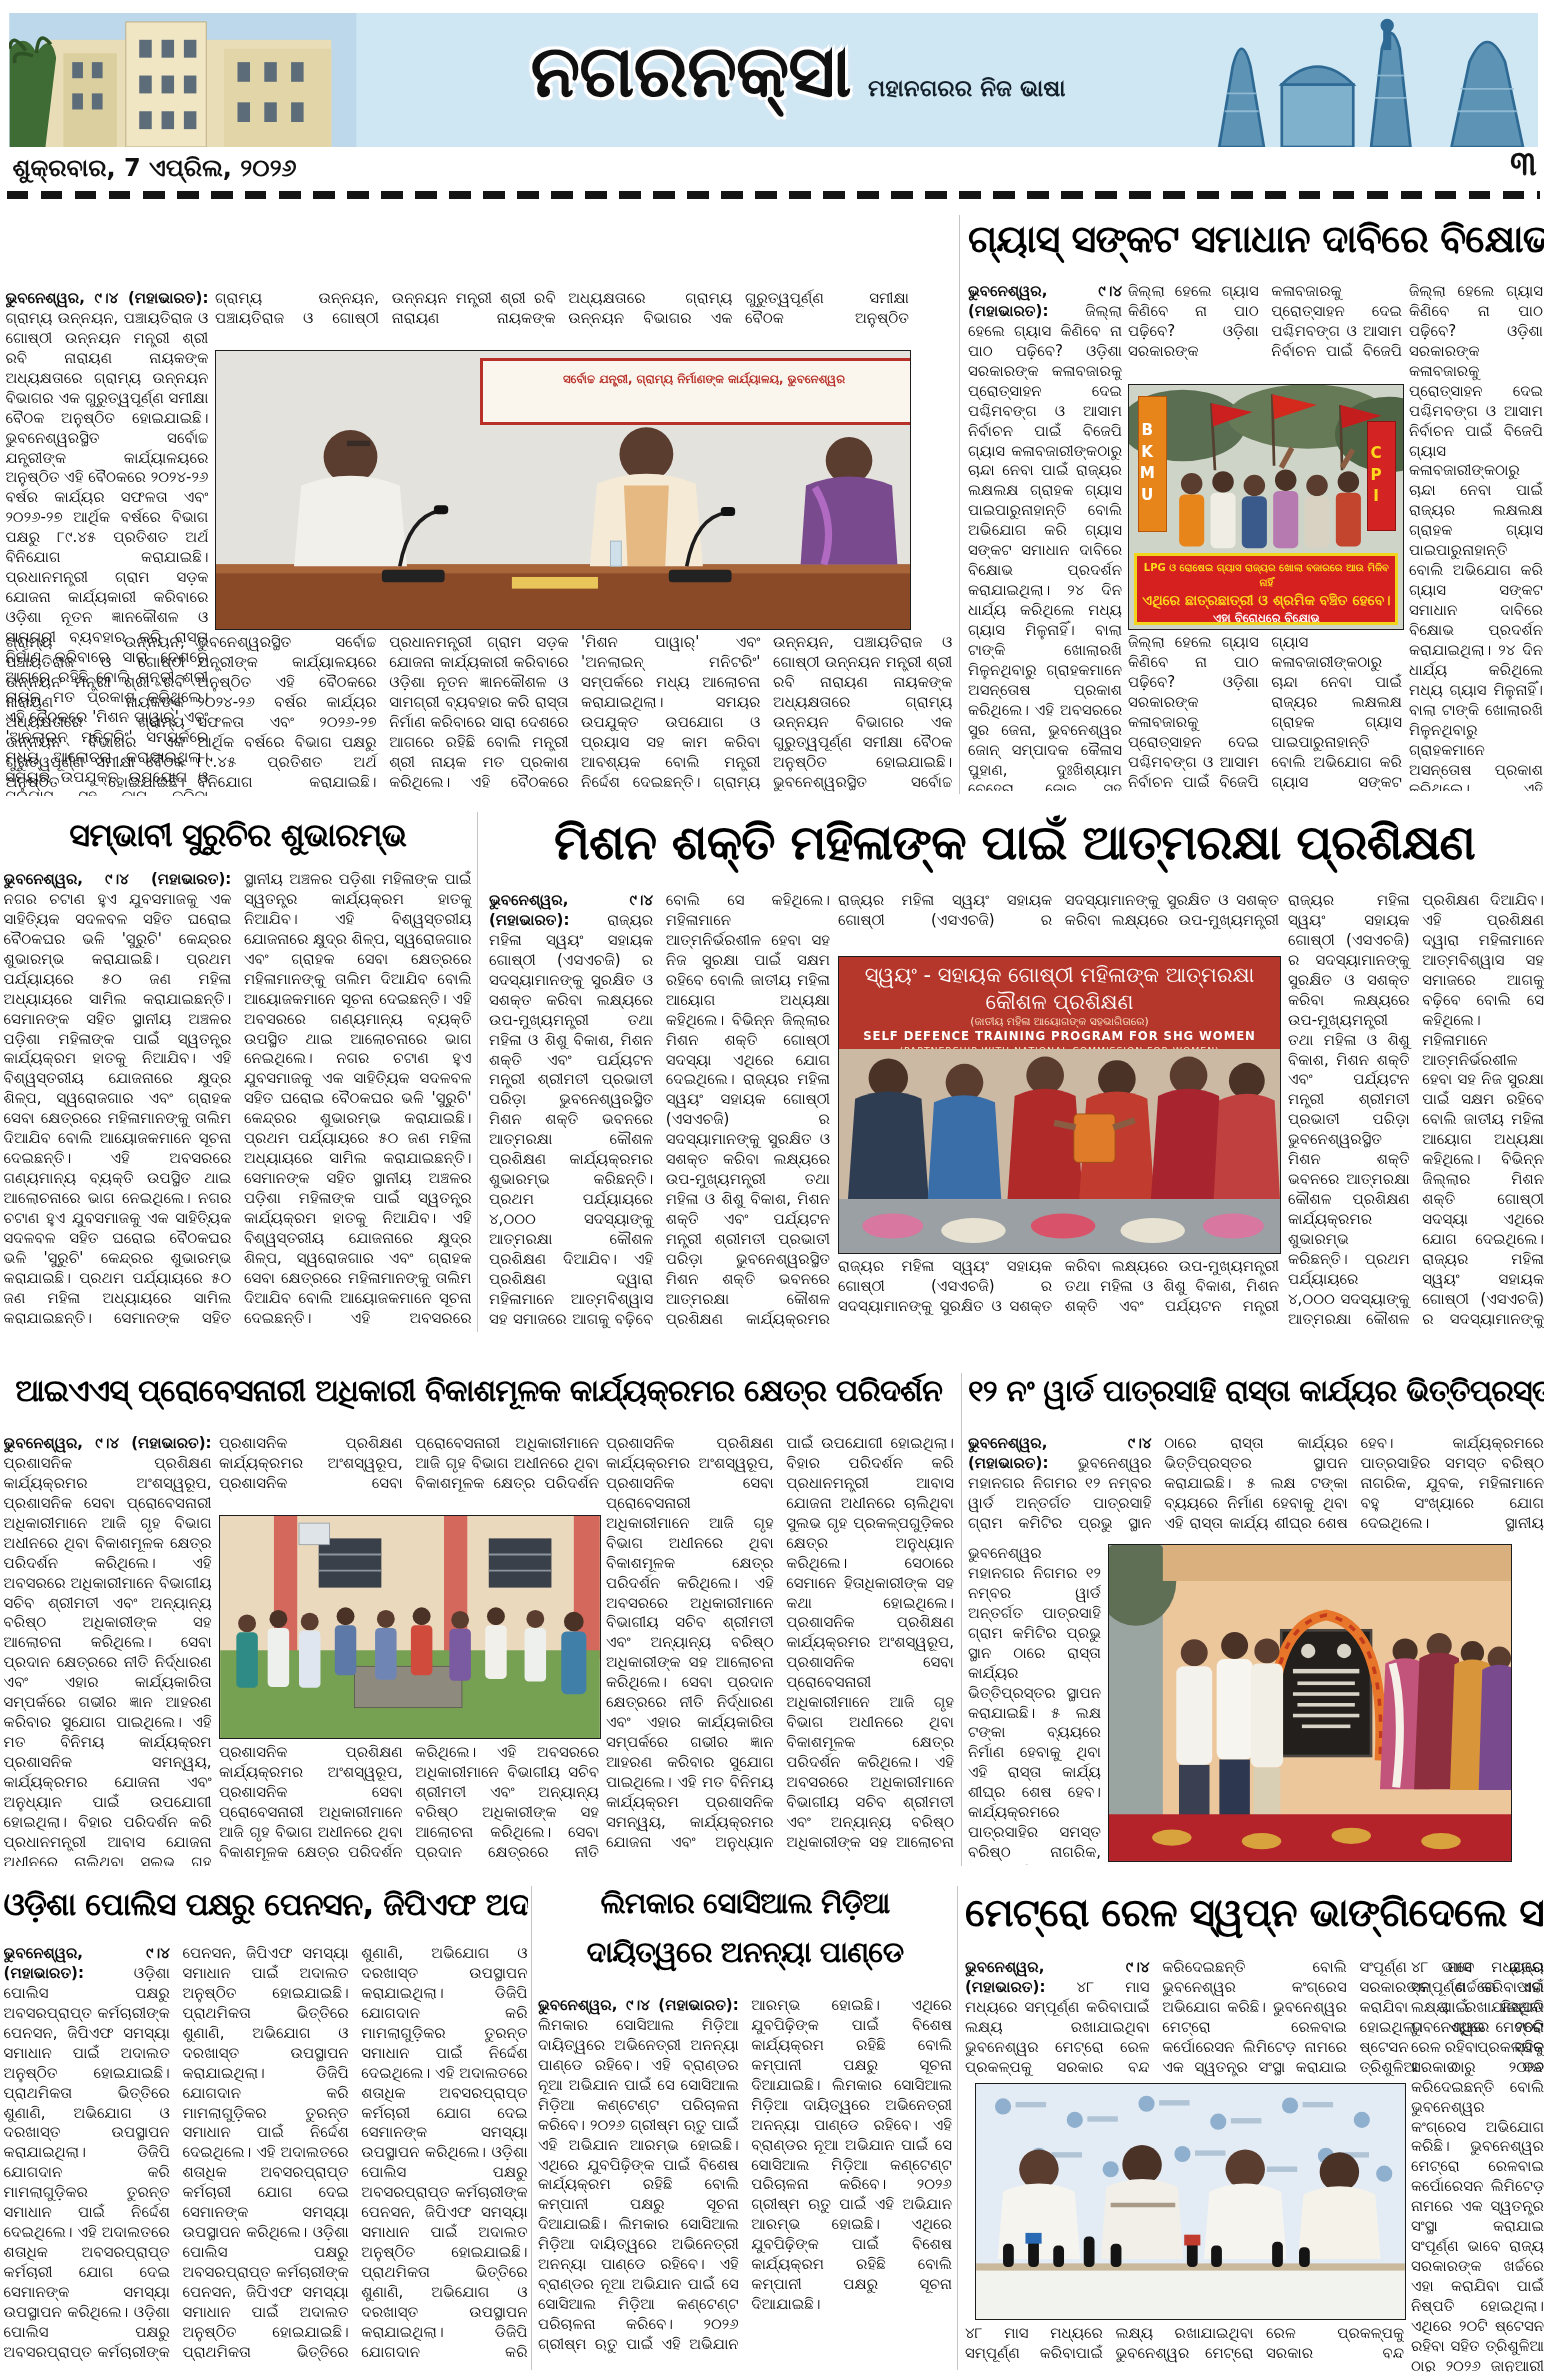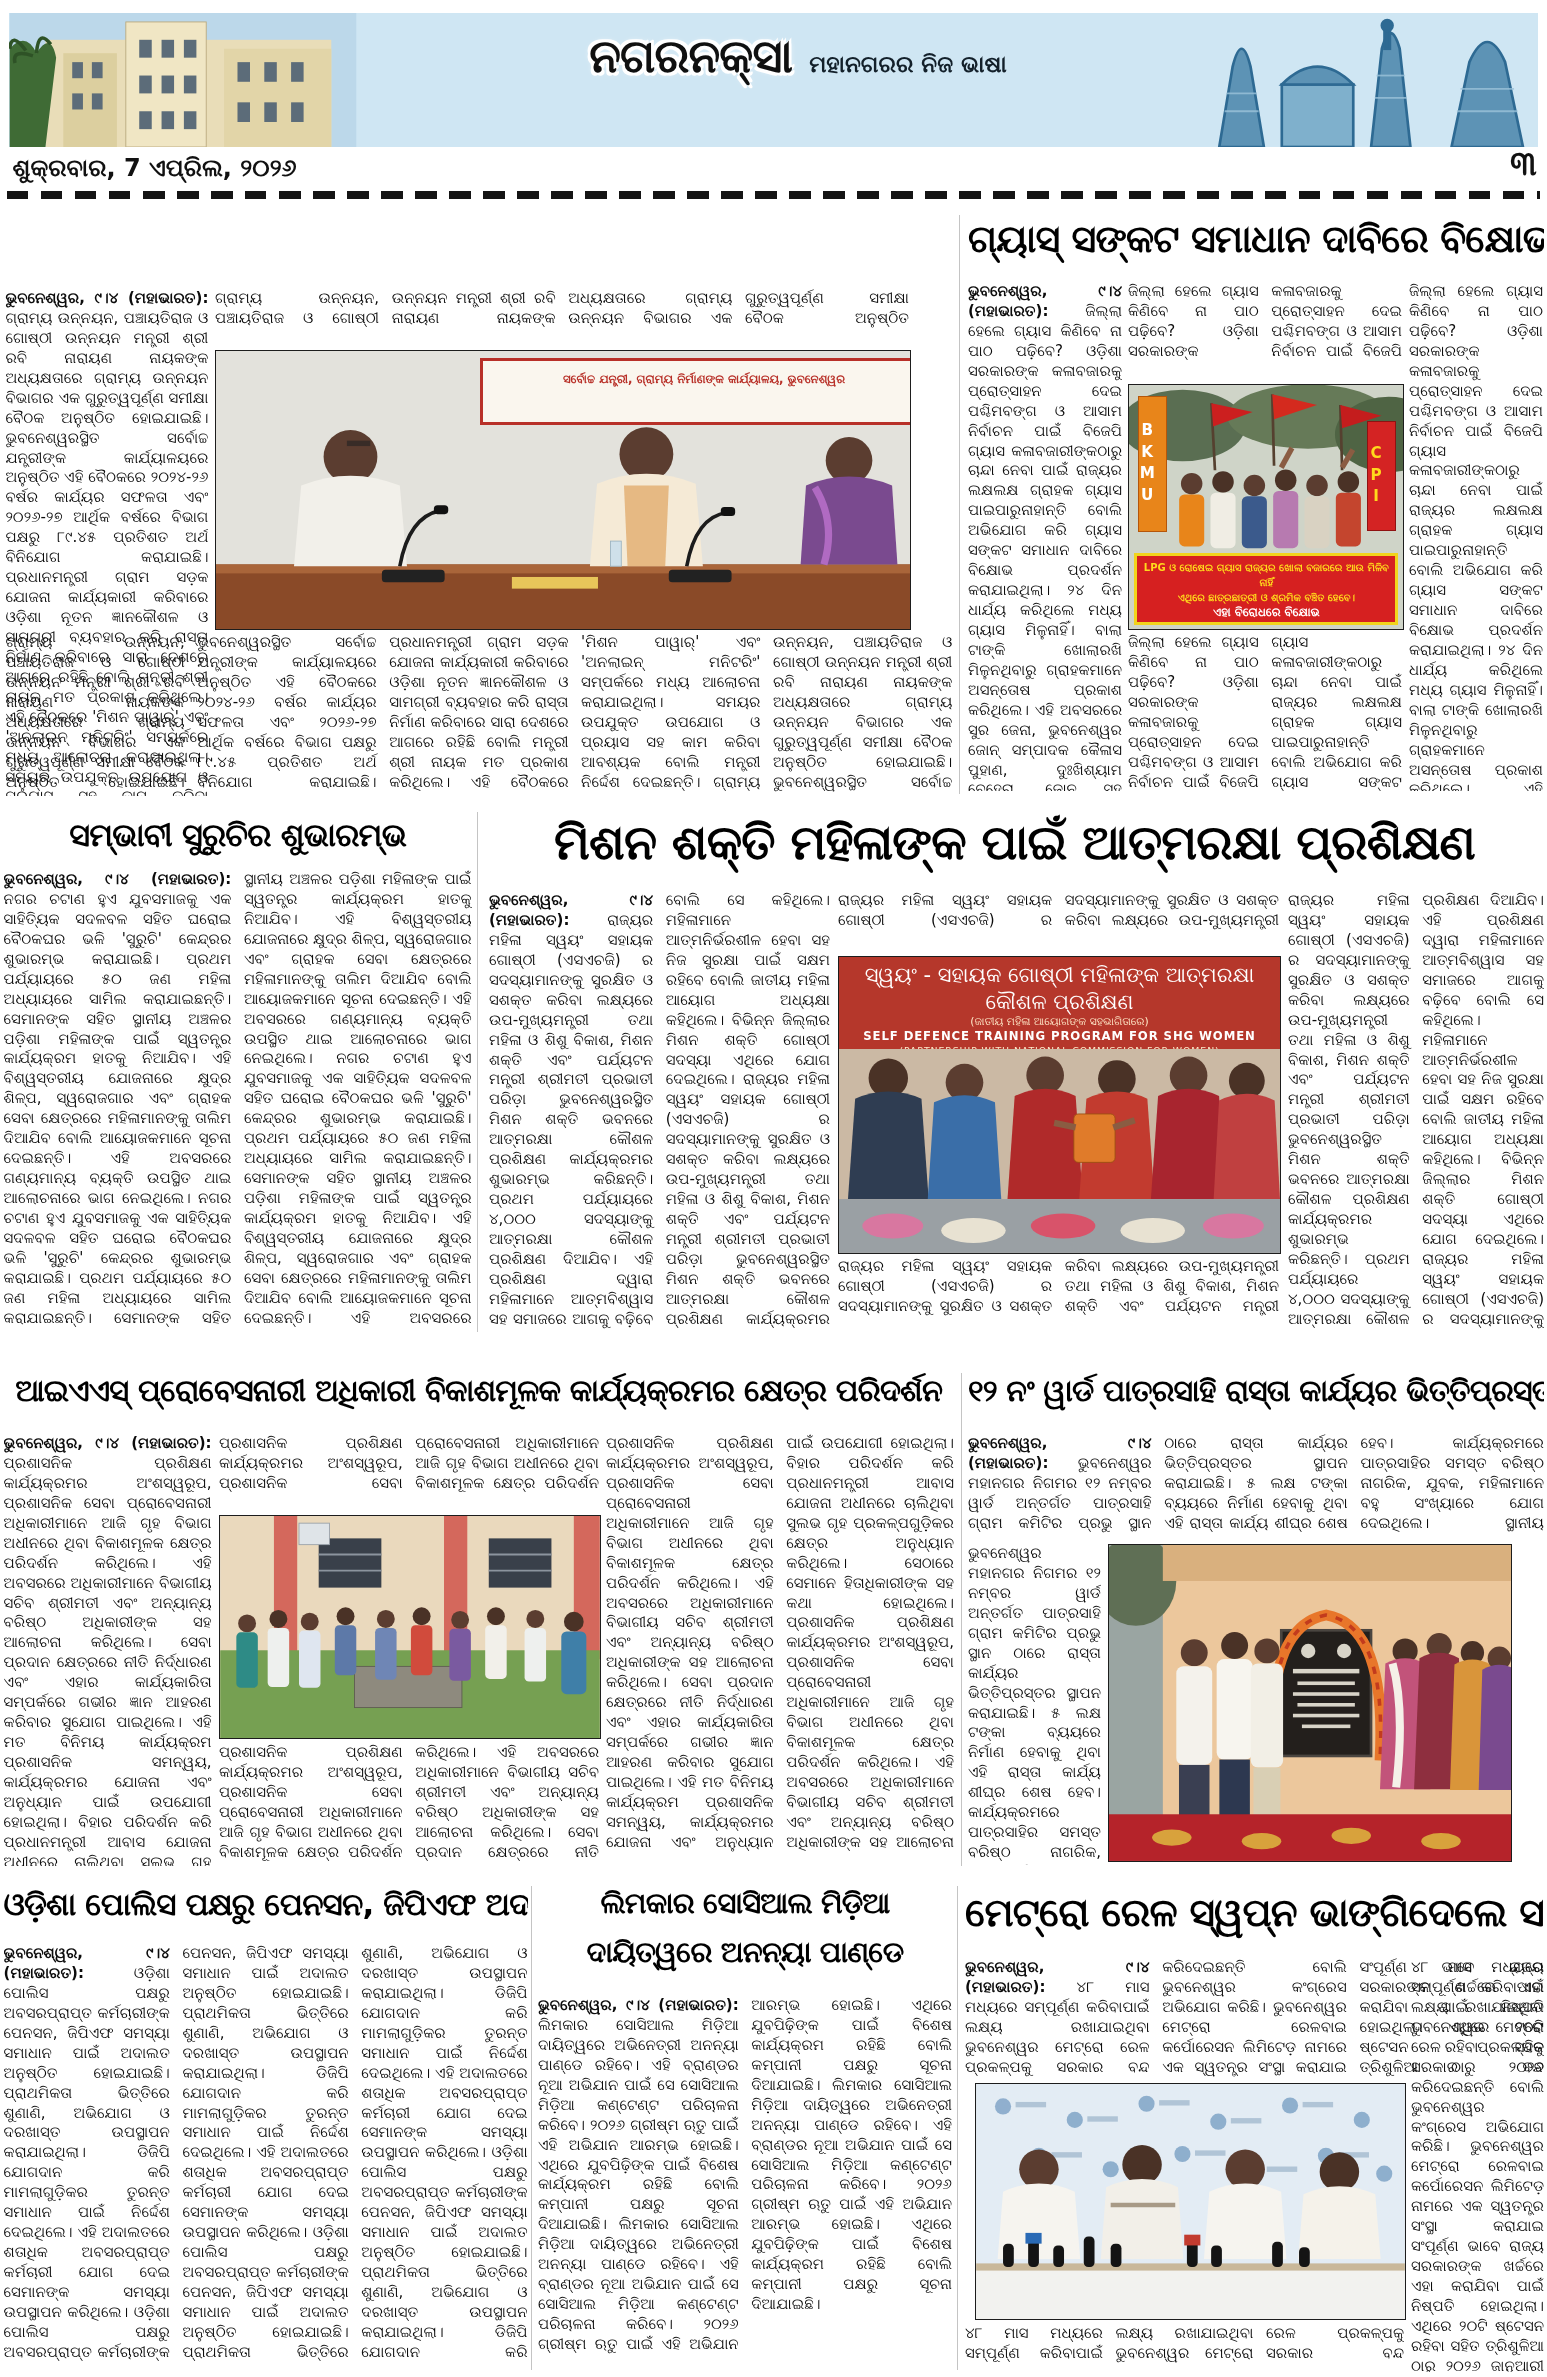--- a/index.html
+++ b/index.html
@@ -1,21 +1,21 @@
 <!DOCTYPE html>
 <html style="font-size:14.3px"><head>
 <meta charset="utf-8">
 <style>
   html,body{margin:0;padding:0;background:#9a9a9a;}
   .page{position:relative;width:1547px;height:2377px;background:#ffffff;
         font-family:"DejaVu Sans","Liberation Sans",sans-serif;overflow:hidden;}
   .abs{position:absolute;}
   
   .strip{position:absolute;left:9px;top:12.6px;width:1529px;height:134px;background:#cfe6f3;overflow:hidden;}
-  .masthead-title{font-size:46px;font-weight:bold;color:#101010;letter-spacing:-0.9px;
+  .masthead-title{font-size:72px;font-weight:bold;color:#101010;letter-spacing:-0.9px;
     text-shadow:-2.7px -2.7px 0 #fff,2.7px -2.7px 0 #fff,-2.7px 2.7px 0 #fff,2.7px 2.7px 0 #fff,0 0 7.2px #fff;}
   .masthead-sub{font-size:23px;font-weight:bold;color:#13202a;}
   .dateline{font-size:24px;font-weight:bold;color:#111;}
   .pagenum{font-size:34px;font-weight:bold;color:#111;}
   .dashrule{position:absolute;left:7.2px;width:1533px;height:8px;
     background:repeating-linear-gradient(90deg,#141414 0 21.5px,transparent 21.5px 34px);}
   
   .hl{font-weight:bold;color:#000;text-align:center;white-space:nowrap;overflow:hidden;letter-spacing:-0.9px;}
   
   .bt{font-size:15px;line-height:1.33;text-align:justify;overflow:hidden;color:#0c0c0c;column-gap:12.6px;column-fill:auto;}
@@ -188,21 +188,21 @@
         <circle cx="245" cy="108" r="12" fill="#4a3226"></circle>
           <rect x="231" y="120" width="28" height="60" rx="6" fill="#c4452e"></rect>
         <line x1="170" y1="92" x2="182" y2="70" stroke="#8a5c42" stroke-width="6"></line>
         <line x1="238" y1="92" x2="250" y2="72" stroke="#8a5c42" stroke-width="6"></line>
       </g>
     </svg>
     <div class="vbanner" style="left:9px;top:10.8px;width:27px;height:134px;background:#e8851a;color:#fff;border:1.8px solid #b5560a;font-size:15.2px;">BKMU</div>
     <div class="vbanner" style="right:7.2px;top:36px;width:27px;height:108px;background:#d42323;color:#ffd91c;border:1.8px solid #8f1212;font-size:15.2px;">CPI</div>
     <div class="redbanner" style="left:5.4px;bottom:3.6px;width:258px;height:66px;">
       <div style="font-size:10px;line-height:1.5;padding-top:3.6px;">LPG ଓ ରୋଷେଇ ଗ୍ୟାସ ରାଜ୍ୟର ଖୋଲା ବଜାରରେ ଆଉ ମିଳିବ ନାହିଁ</div>
-      <div style="font-size:10px;line-height:1.5;">ଏଥିରେ ଛାତ୍ରଛାତ୍ରୀ ଓ ଶ୍ରମିକ ବଞ୍ଚିତ ହେବେ।</div>
+      <div style="font-size:14px;line-height:1.5;">ଏଥିରେ ଛାତ୍ରଛାତ୍ରୀ ଓ ଶ୍ରମିକ ବଞ୍ଚିତ ହେବେ।</div>
       <div class="l3" style="font-size:11.7px;">ଏହା ବିରୋଧରେ ବିକ୍ଷୋଭ</div>
     </div>
   </div>
   <div class="abs bt" style="left:1128px;top:633px;width:274px;height:160px;column-count:2;">ଜିଲ୍ଲା ହେଲେ ଗ୍ୟାସ କିଣିବେ ନା ପାଠ ପଢ଼ିବେ? ଓଡ଼ିଶା ସରକାରଙ୍କ କଳାବଜାରକୁ ପ୍ରୋତ୍ସାହନ ଦେଇ ପଶ୍ଚିମବଙ୍ଗ ଓ ଆସାମ ନିର୍ବାଚନ ପାଇଁ ବିଜେପି ଗ୍ୟାସ କଳାବଜାରୀଙ୍କଠାରୁ ଚାନ୍ଦା ନେବା ପାଇଁ ରାଜ୍ୟର ଲକ୍ଷଲକ୍ଷ ଗ୍ରାହକ ଗ୍ୟାସ ପାଇପାରୁନାହାନ୍ତି ବୋଲି ଅଭିଯୋଗ କରି ଗ୍ୟାସ ସଙ୍କଟ ସମାଧାନ ଦାବିରେ ବିକ୍ଷୋଭ ପ୍ରଦର୍ଶନ କରାଯାଇଥିଲା। ୨୪ ଦିନ ଧାର୍ଯ୍ୟ କରିଥିଲେ ମଧ୍ୟ ଗ୍ୟାସ ମିଳୁନାହିଁ। ବାଲା ଟାଙ୍କି ଖୋଲାରଖି ମିଳୁନଥିବାରୁ ଗ୍ରାହକମାନେ ଅସନ୍ତୋଷ ପ୍ରକାଶ କରିଥିଲେ। ଏହି ଅବସରରେ ସୁର ଜେନା, ଭୁବନେଶ୍ୱର ଜୋନ୍ ସମ୍ପାଦକ କୈଳାସ ପୁହାଣ, ଦୁଃଖିଶ୍ୟାମ ବେହେରା, ଜୋନ୍ ସହ ସମ୍ପାଦକ ଶରତ ସ୍ୱାଇଁ, ନାରୀ ନେତ୍ରୀ ସୁଷମା ପ୍ରମୁଖ ଯୋଗ ଦେଇଥିଲେ।</div>
   <div class="abs bt" style="left:1409px;top:282px;width:134px;height:509px;">ଜିଲ୍ଲା ହେଲେ ଗ୍ୟାସ କିଣିବେ ନା ପାଠ ପଢ଼ିବେ? ଓଡ଼ିଶା ସରକାରଙ୍କ କଳାବଜାରକୁ ପ୍ରୋତ୍ସାହନ ଦେଇ ପଶ୍ଚିମବଙ୍ଗ ଓ ଆସାମ ନିର୍ବାଚନ ପାଇଁ ବିଜେପି ଗ୍ୟାସ କଳାବଜାରୀଙ୍କଠାରୁ ଚାନ୍ଦା ନେବା ପାଇଁ ରାଜ୍ୟର ଲକ୍ଷଲକ୍ଷ ଗ୍ରାହକ ଗ୍ୟାସ ପାଇପାରୁନାହାନ୍ତି ବୋଲି ଅଭିଯୋଗ କରି ଗ୍ୟାସ ସଙ୍କଟ ସମାଧାନ ଦାବିରେ ବିକ୍ଷୋଭ ପ୍ରଦର୍ଶନ କରାଯାଇଥିଲା। ୨୪ ଦିନ ଧାର୍ଯ୍ୟ କରିଥିଲେ ମଧ୍ୟ ଗ୍ୟାସ ମିଳୁନାହିଁ। ବାଲା ଟାଙ୍କି ଖୋଲାରଖି ମିଳୁନଥିବାରୁ ଗ୍ରାହକମାନେ ଅସନ୍ତୋଷ ପ୍ରକାଶ କରିଥିଲେ। ଏହି ଅବସରରେ ସୁର ଜେନା, ଭୁବନେଶ୍ୱର ଜୋନ୍ ସମ୍ପାଦକ କୈଳାସ ପୁହାଣ, ଦୁଃଖିଶ୍ୟାମ ବେହେରା, ଜୋନ୍ ସହ ସମ୍ପାଦକ ଶରତ ସ୍ୱାଇଁ, ନାରୀ ନେତ୍ରୀ ସୁଷମା ପ୍ରମୁଖ ଯୋଗ ଦେଇଥିଲେ। ଜିଲ୍ଲା ହେଲେ ଗ୍ୟାସ କିଣିବେ ନା ପାଠ ପଢ଼ିବେ? ଓଡ଼ିଶା ସରକାରଙ୍କ କଳାବଜାରକୁ ପ୍ରୋତ୍ସାହନ ଦେଇ ପଶ୍ଚିମବଙ୍ଗ ଓ ଆସାମ ନିର୍ବାଚନ ପାଇଁ ବିଜେପି ଗ୍ୟାସ କଳାବଜାରୀଙ୍କଠାରୁ ଚାନ୍ଦା ନେବା ପାଇଁ ରାଜ୍ୟର ଲକ୍ଷଲକ୍ଷ ଗ୍ରାହକ ଗ୍ୟାସ ପାଇପାରୁନାହାନ୍ତି ବୋଲି ଅଭିଯୋଗ କରି ଗ୍ୟାସ ସଙ୍କଟ ସମାଧାନ ଦାବିରେ ବିକ୍ଷୋଭ ପ୍ରଦର୍ଶନ କରାଯାଇଥିଲା। ୨୪ ଦିନ ଧାର୍ଯ୍ୟ କରିଥିଲେ ମଧ୍ୟ ଗ୍ୟାସ ମିଳୁନାହିଁ। ବାଲା ଟାଙ୍କି ଖୋଲାରଖି ମିଳୁନଥିବାରୁ ଗ୍ରାହକମାନେ ଅସନ୍ତୋଷ ପ୍ରକାଶ କରିଥିଲେ। ଏହି ଅବସରରେ ସୁର ଜେନା, ଭୁବନେଶ୍ୱର ଜୋନ୍ ସମ୍ପାଦକ କୈଳାସ ପୁହାଣ, ଦୁଃଖିଶ୍ୟାମ ବେହେରା, ଜୋନ୍ ସହ ସମ୍ପାଦକ ଶରତ ସ୍ୱାଇଁ, ନାରୀ ନେତ୍ରୀ ସୁଷମା ପ୍ରମୁଖ ଯୋଗ ଦେଇଥିଲେ।</div>
 
   <div class="abs hl" style="left:3.6px;top:816px;width:468px;height:47px;font-size:32px;">ସମ୍ଭାବୀ ସୁରୁଚିର ଶୁଭାରମ୍ଭ</div>
   <div class="abs bt" style="left:3.6px;top:870px;width:468px;height:461px;column-count:2;">
     <span class="byl">ଭୁବନେଶ୍ୱର, ୯।୪ (ମହାଭାରତ):</span>
     <span>ନଗର ଚଟାଣ ହୁଏ ଯୁବସମାଜକୁ ଏକ ସାହିତ୍ୟିକ ସଦଳବଳ ସହିତ ଘରୋଇ ବୈଠକଘର ଭଳି 'ସୁରୁଚି' କେନ୍ଦ୍ରର ଶୁଭାରମ୍ଭ କରାଯାଇଛି। ପ୍ରଥମ ପର୍ଯ୍ୟାୟରେ ୫୦ ଜଣ ମହିଳା ଅଧ୍ୟାୟରେ ସାମିଲ କରାଯାଇଛନ୍ତି। ସେମାନଙ୍କ ସହିତ ସ୍ଥାନୀୟ ଅଞ୍ଚଳର ପଡ଼ିଶା ମହିଳାଙ୍କ ପାଇଁ ସ୍ୱତନ୍ତ୍ର କାର୍ଯ୍ୟକ୍ରମ ହାତକୁ ନିଆଯିବ। ଏହି ବିଶ୍ୱସ୍ତରୀୟ ଯୋଜନାରେ କ୍ଷୁଦ୍ର ଶିଳ୍ପ, ସ୍ୱରୋଜଗାର ଏବଂ ଗ୍ରାହକ ସେବା କ୍ଷେତ୍ରରେ ମହିଳାମାନଙ୍କୁ ତାଲିମ ଦିଆଯିବ ବୋଲି ଆୟୋଜକମାନେ ସୂଚନା ଦେଇଛନ୍ତି। ଏହି ଅବସରରେ ଗଣ୍ୟମାନ୍ୟ ବ୍ୟକ୍ତି ଉପସ୍ଥିତ ଥାଇ ଆଲୋଚନାରେ ଭାଗ ନେଇଥିଲେ। ନଗର ଚଟାଣ ହୁଏ ଯୁବସମାଜକୁ ଏକ ସାହିତ୍ୟିକ ସଦଳବଳ ସହିତ ଘରୋଇ ବୈଠକଘର ଭଳି 'ସୁରୁଚି' କେନ୍ଦ୍ରର ଶୁଭାରମ୍ଭ କରାଯାଇଛି। ପ୍ରଥମ ପର୍ଯ୍ୟାୟରେ ୫୦ ଜଣ ମହିଳା ଅଧ୍ୟାୟରେ ସାମିଲ କରାଯାଇଛନ୍ତି। ସେମାନଙ୍କ ସହିତ ସ୍ଥାନୀୟ ଅଞ୍ଚଳର ପଡ଼ିଶା ମହିଳାଙ୍କ ପାଇଁ ସ୍ୱତନ୍ତ୍ର କାର୍ଯ୍ୟକ୍ରମ ହାତକୁ ନିଆଯିବ। ଏହି ବିଶ୍ୱସ୍ତରୀୟ ଯୋଜନାରେ କ୍ଷୁଦ୍ର ଶିଳ୍ପ, ସ୍ୱରୋଜଗାର ଏବଂ ଗ୍ରାହକ ସେବା କ୍ଷେତ୍ରରେ ମହିଳାମାନଙ୍କୁ ତାଲିମ ଦିଆଯିବ ବୋଲି ଆୟୋଜକମାନେ ସୂଚନା ଦେଇଛନ୍ତି। ଏହି ଅବସରରେ ଗଣ୍ୟମାନ୍ୟ ବ୍ୟକ୍ତି ଉପସ୍ଥିତ ଥାଇ ଆଲୋଚନାରେ ଭାଗ ନେଇଥିଲେ। ନଗର ଚଟାଣ ହୁଏ ଯୁବସମାଜକୁ ଏକ ସାହିତ୍ୟିକ ସଦଳବଳ ସହିତ ଘରୋଇ ବୈଠକଘର ଭଳି 'ସୁରୁଚି' କେନ୍ଦ୍ରର ଶୁଭାରମ୍ଭ କରାଯାଇଛି। ପ୍ରଥମ ପର୍ଯ୍ୟାୟରେ ୫୦ ଜଣ ମହିଳା ଅଧ୍ୟାୟରେ ସାମିଲ କରାଯାଇଛନ୍ତି। ସେମାନଙ୍କ ସହିତ ସ୍ଥାନୀୟ ଅଞ୍ଚଳର ପଡ଼ିଶା ମହିଳାଙ୍କ ପାଇଁ ସ୍ୱତନ୍ତ୍ର କାର୍ଯ୍ୟକ୍ରମ ହାତକୁ ନିଆଯିବ। ଏହି ବିଶ୍ୱସ୍ତରୀୟ ଯୋଜନାରେ କ୍ଷୁଦ୍ର ଶିଳ୍ପ, ସ୍ୱରୋଜଗାର ଏବଂ ଗ୍ରାହକ ସେବା କ୍ଷେତ୍ରରେ ମହିଳାମାନଙ୍କୁ ତାଲିମ ଦିଆଯିବ ବୋଲି ଆୟୋଜକମାନେ ସୂଚନା ଦେଇଛନ୍ତି। ଏହି ଅବସରରେ ଗଣ୍ୟମାନ୍ୟ ବ୍ୟକ୍ତି ଉପସ୍ଥିତ ଥାଇ ଆଲୋଚନାରେ ଭାଗ ନେଇଥିଲେ।</span>

